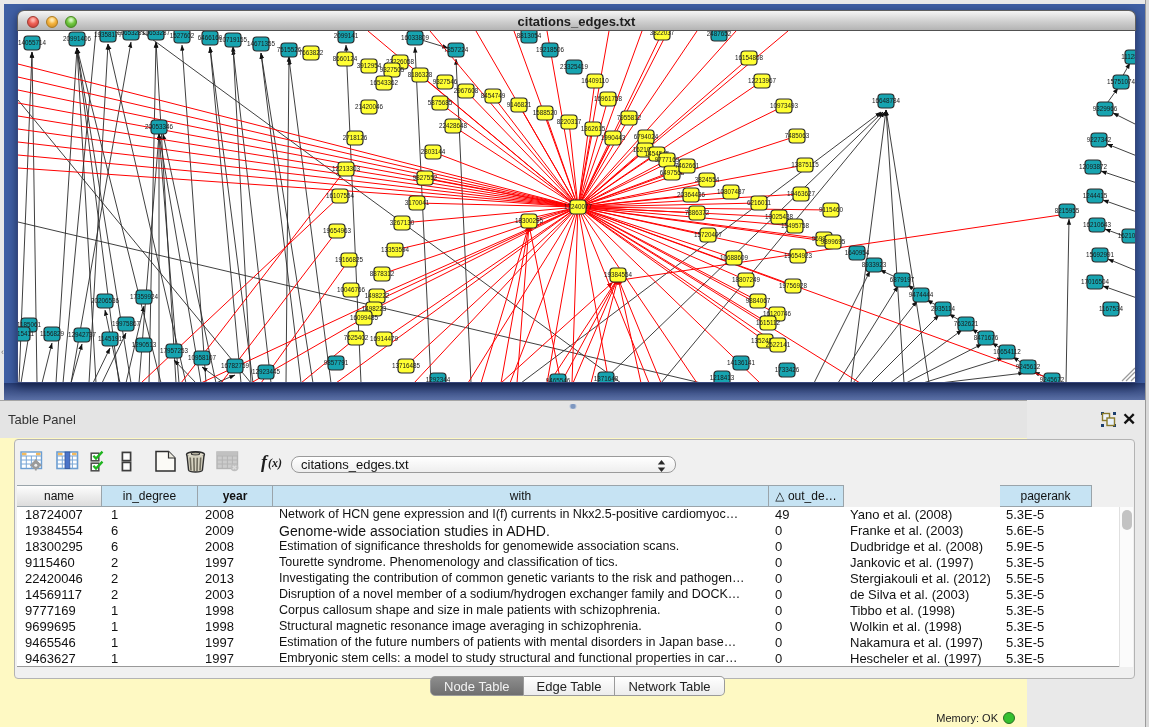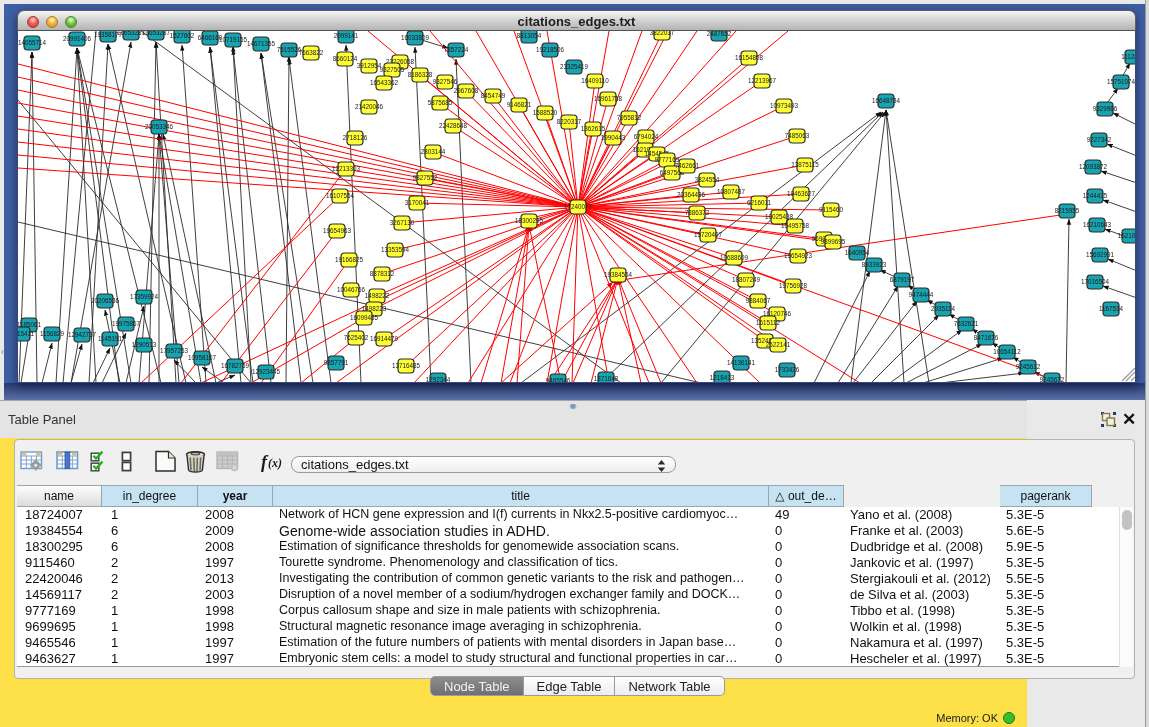--- a/index.html
+++ b/index.html
@@ -22,21 +22,21 @@
   font-size:13px; font-weight:bold; color:#202020; }
 .tl { position:absolute; top:5px; width:12px; height:12px; border-radius:50%; }
 #tl-r { left:9px; background:radial-gradient(circle at 50% 30%, #ffb3ab 12%, #ee6156 45%, #c63f37 90%); border:1px solid #a03830;}
 #tl-y { left:28px; background:radial-gradient(circle at 50% 30%, #ffe9b0 12%, #f5b43d 45%, #d08f28 90%); border:1px solid #ad7b20;}
 #tl-g { left:47px; background:radial-gradient(circle at 50% 30%, #d2f5c0 12%, #72c83f 45%, #4c9e2a 90%); border:1px solid #47881f;}
 #canvas svg { transform:translateZ(0); }
 #canvas { position:absolute; left:0; top:21px; width:1119px; height:352px;
   background:#ffffff; border:1px solid #38477c; border-top:none; overflow:hidden; }
 
 #tpanel { position:absolute; left:0; top:400px; width:1027px; height:327px;
-  background:#fde047; border-top:1px solid #a5a5a5; }
+  background:#fef9c3; border-top:1px solid #a5a5a5; }
 #tpanel-hdr { position:absolute; left:0; top:0; width:100%; height:37px; background:#e4e4e4; }
 #tpanel-hdr .t { position:absolute; left:8px; top:11px; font-size:13px; color:#333; }
 #float-ic { position:absolute; left:1101px; top:11px; width:15px; height:15px; }
 #close-x { position:absolute; left:1122px; top:8px; font-size:17px; font-weight:bold; color:#111; transform:translateZ(0); }
 #container { position:absolute; left:14px; top:38px; width:1121px; height:240px;
   background:#f0f0f0; border:1px solid #b3b3b3; border-radius:4px; }
 #toolbar { position:absolute; left:0; top:0; width:100%; height:42px; }
 #combo { position:absolute; left:276px; top:16px; width:385px; height:17px;
   background:linear-gradient(#ffffff,#eeeeee); border:1px solid #9a9a9a; border-radius:8px;
   font-size:13px; color:#111; padding:0px 0 0 9px; line-height:16px;}
@@ -619,21 +619,21 @@
 </svg>
         </div>
       <div id="combo"><b>citations_edges.txt</b><span class="arr"><svg width="9" height="12" viewBox="0 0 9 12">
               <path d="M4.5 0 L8.2 4.4 H0.8 Z" fill="#2a2a2a"></path>
               <path d="M4.5 12 L8.2 7.6 H0.8 Z" fill="#2a2a2a"></path>
             </svg></span></div>
       <div id="thead">
           <div class="hc" style="left:2px;width:85px;background:linear-gradient(#fdfdfd,#dcdcdc);"><b>name</b></div>
 <div class="hc" style="left:87px;width:96px;"><b>in_degree</b></div>
 <div class="hc" style="left:183px;width:75px;font-weight:bold;"><b>year</b></div>
-<div class="hc" style="left:258px;width:496px;"><b>title</b></div>
+<div class="hc" style="left:258px;width:496px;"><b>with</b></div>
 <div class="hc" style="left:754px;width:75px;"><b>△ out_de…</b></div>
 <div class="hc" style="left:985px;width:92px;"><b>pagerank</b></div>
         </div>
       <div id="tbody">
           <div class="row" style="top:0px">
             <span class="c" style="left:8px">18724007</span>
             <span class="c" style="left:94px">1</span>
             <span class="c" style="left:188px">2008</span>
             <span class="c" style="left:262px;width:494px;font-size:12.5px">Network of HCN gene expression and I(f) currents in Nkx2.5‑positive cardiomyoc…</span>
             <span class="c" style="left:758px">49</span>

